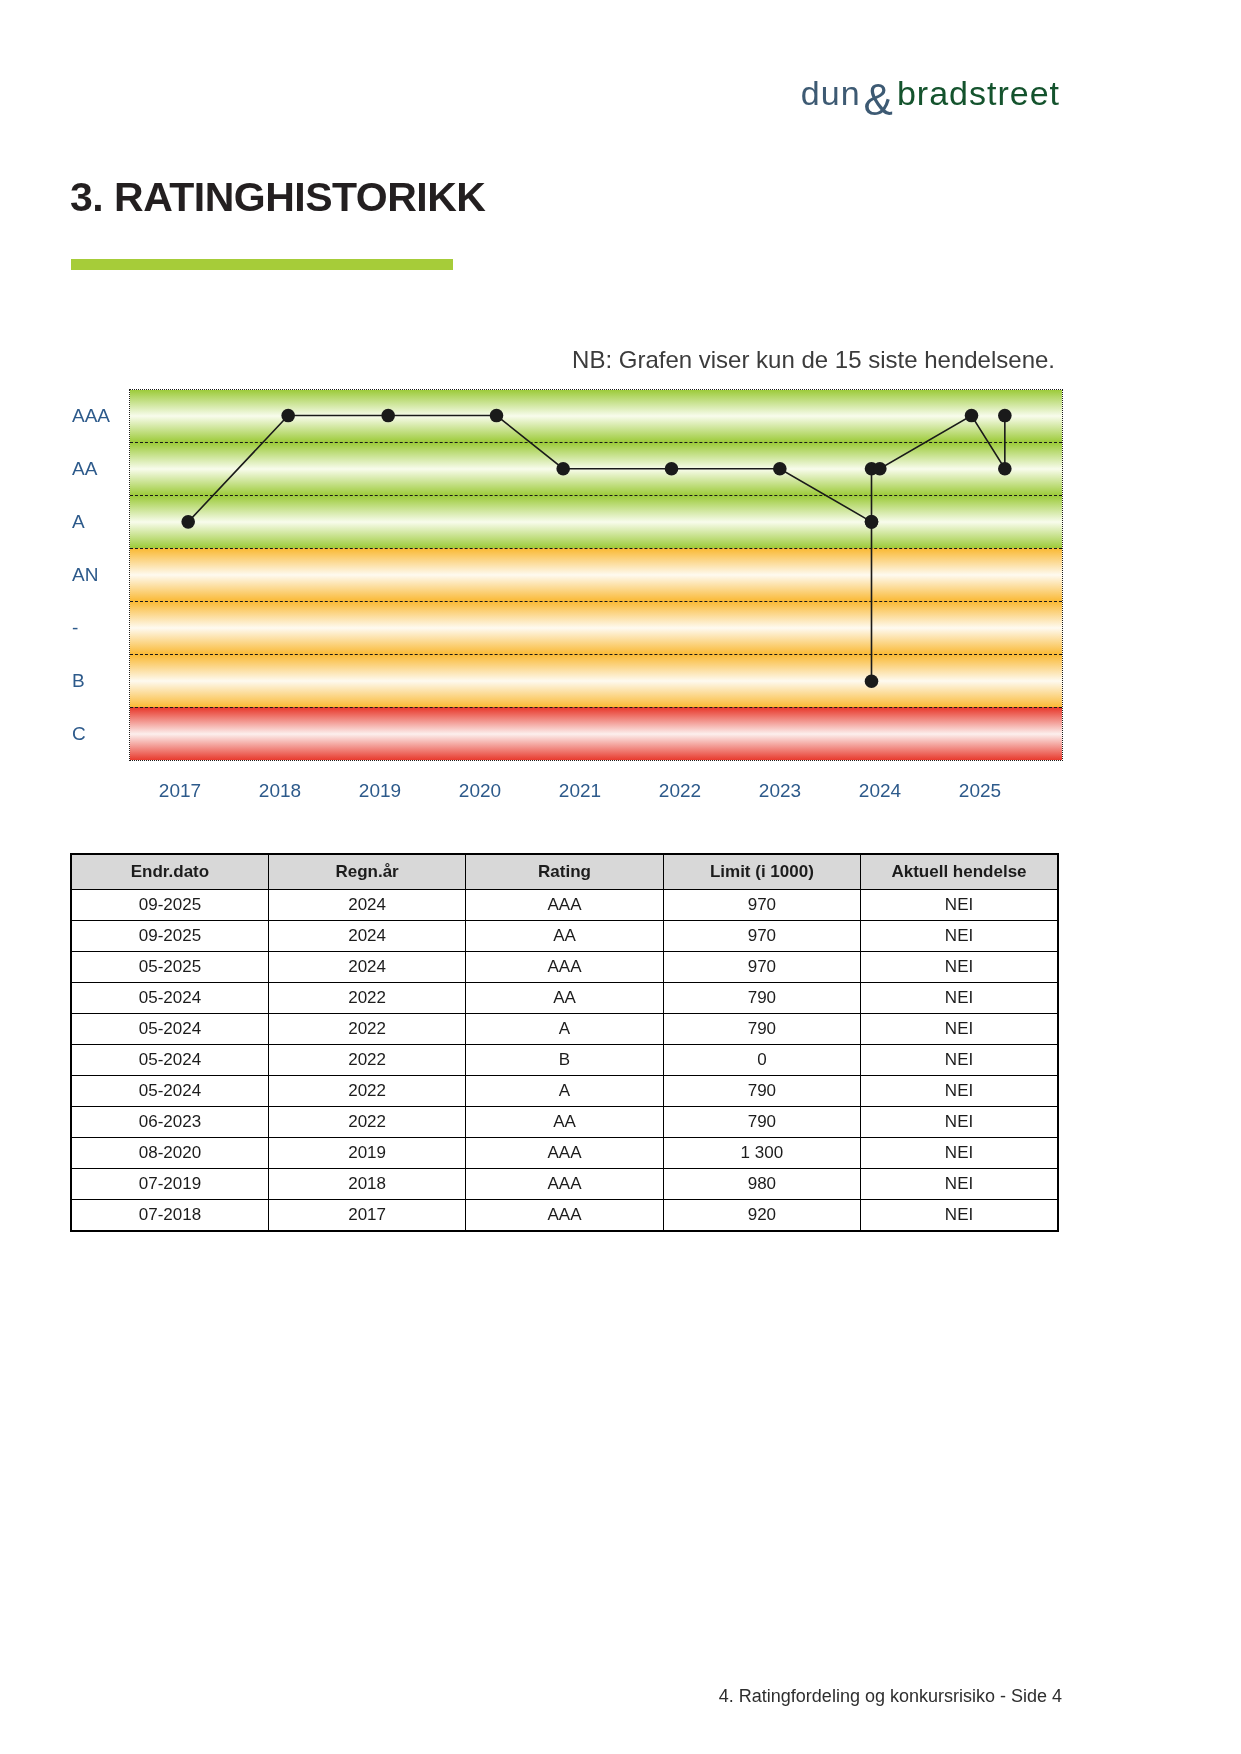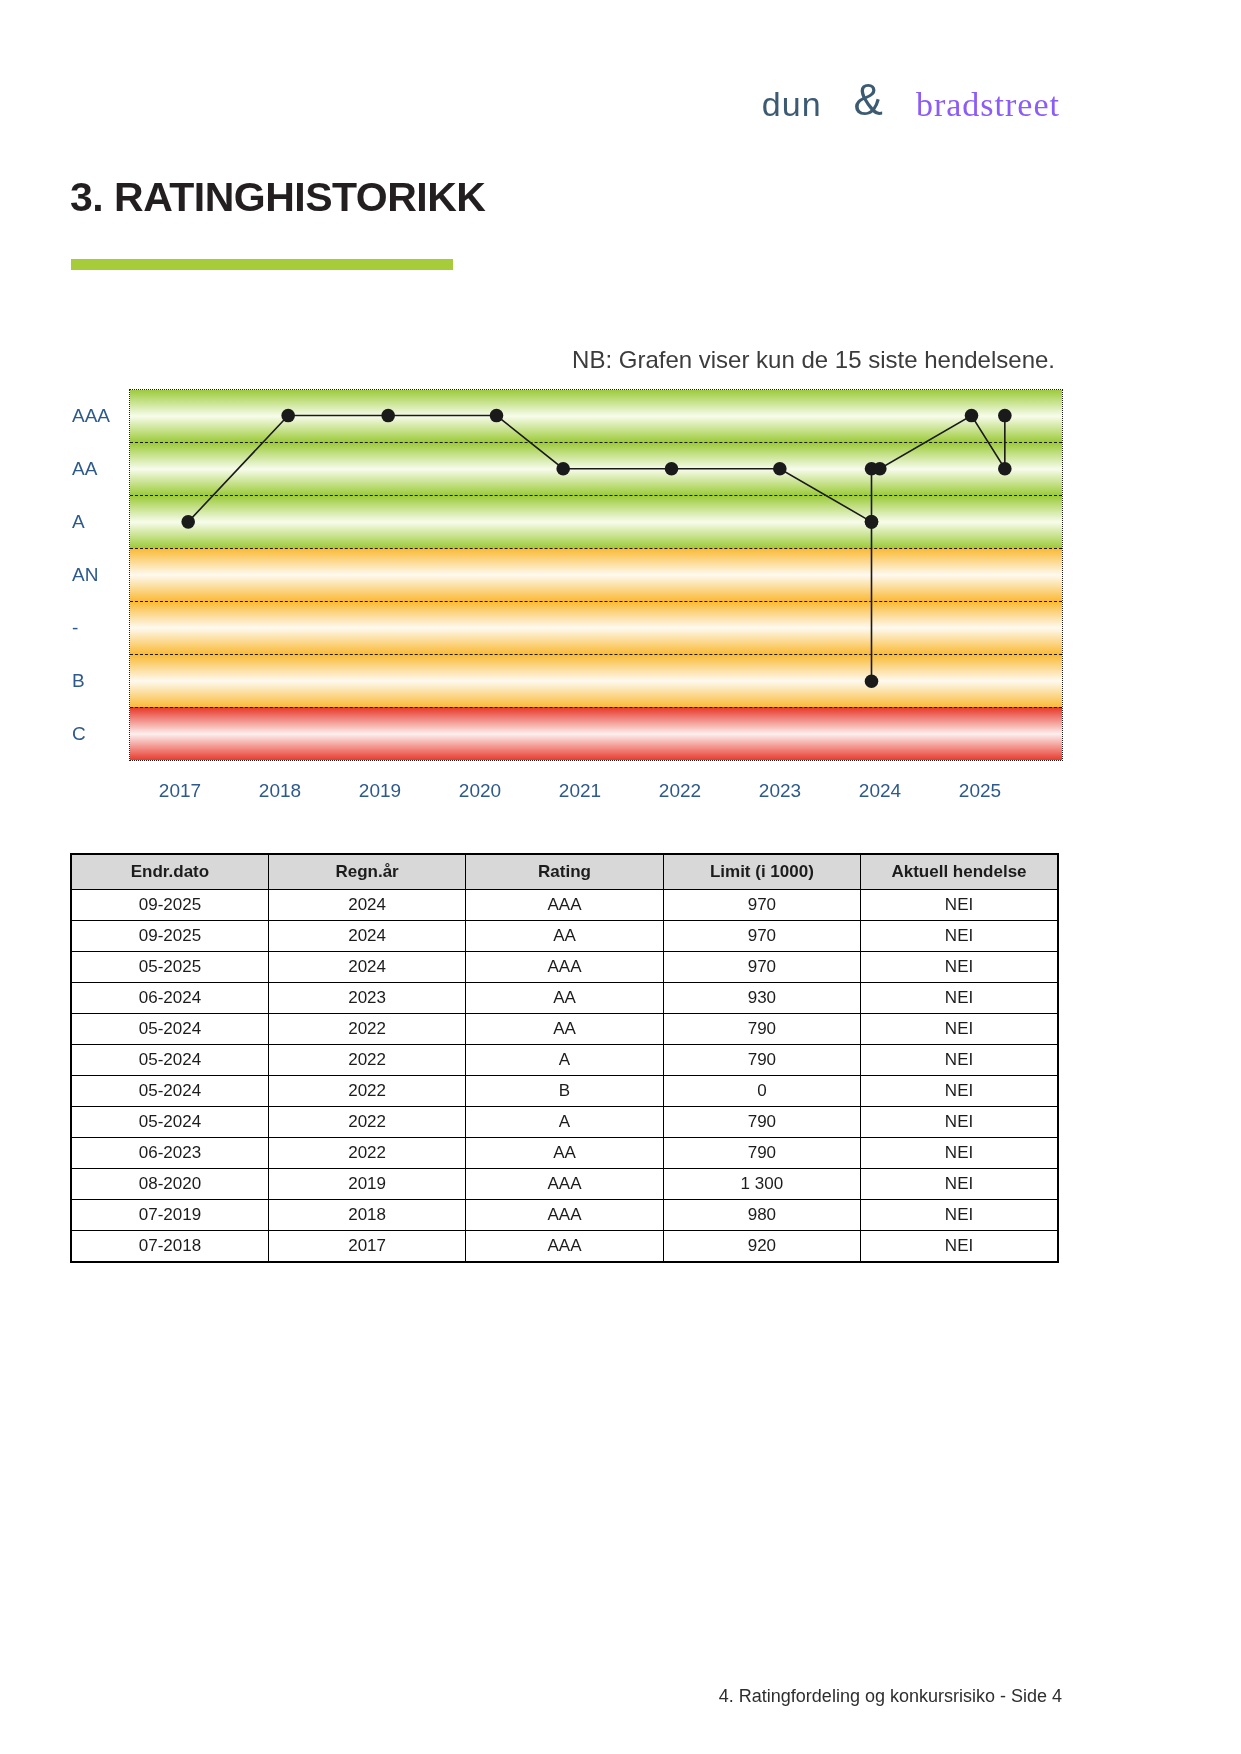--- a/index.html
+++ b/index.html
@@ -7,25 +7,25 @@
     position:relative;
     width:1241px;height:1754px;
     background:#ffffff;
     font-family:"Liberation Sans", sans-serif;
     overflow:hidden;
   }
   
   .logo{
     position:absolute;top:74px;right:181px;
     font-size:34px;letter-spacing:1px;white-space:nowrap;
-    display:flex;align-items:flex-end;gap:29px;
+    display:flex;align-items:flex-start;
   }
   .logo .l1{color:#3d5a73;}
   .logo .amp{color:#3d5a73;font-size:44px;font-weight:400;margin:0 3px;position:relative;top:1px;}
-  .logo .l2{color:#8b5cf6;font-family:Liberation Serif, serif;}
+  .logo .l2{color:#14532d;}
   
   .title{
     position:absolute;left:70px;top:174px;
     font-size:41px;font-weight:bold;color:#231f20;letter-spacing:-0.5px;
   }
   .title-bar{
     position:absolute;left:71px;top:259px;width:382px;height:11px;
   }
   
   .note{
@@ -167,27 +167,20 @@
           <td>NEI</td>
         </tr>
         <tr>
           <td>05-2025</td>
           <td>2024</td>
           <td>AAA</td>
           <td>970</td>
           <td>NEI</td>
         </tr>
         <tr>
-          <td>06-2024</td>
-          <td>2023</td>
-          <td>AA</td>
-          <td>930</td>
-          <td>NEI</td>
-        </tr>
-        <tr>
           <td>05-2024</td>
           <td>2022</td>
           <td>AA</td>
           <td>790</td>
           <td>NEI</td>
         </tr>
         <tr>
           <td>05-2024</td>
           <td>2022</td>
           <td>A</td>

